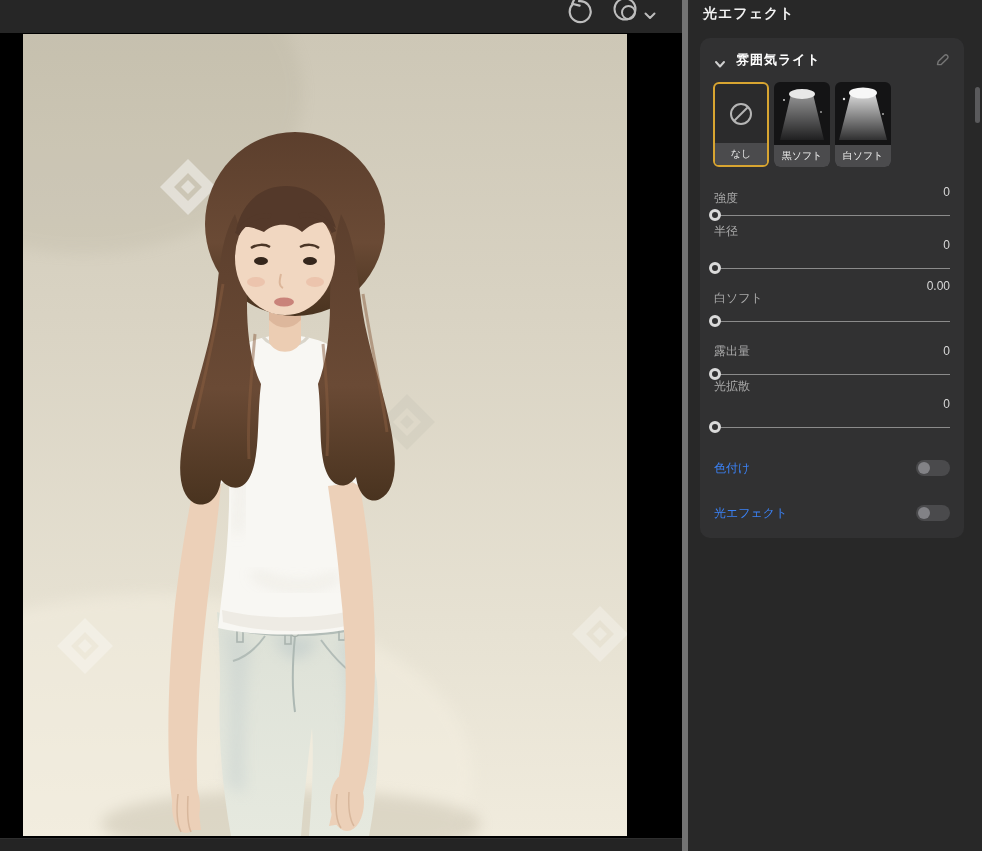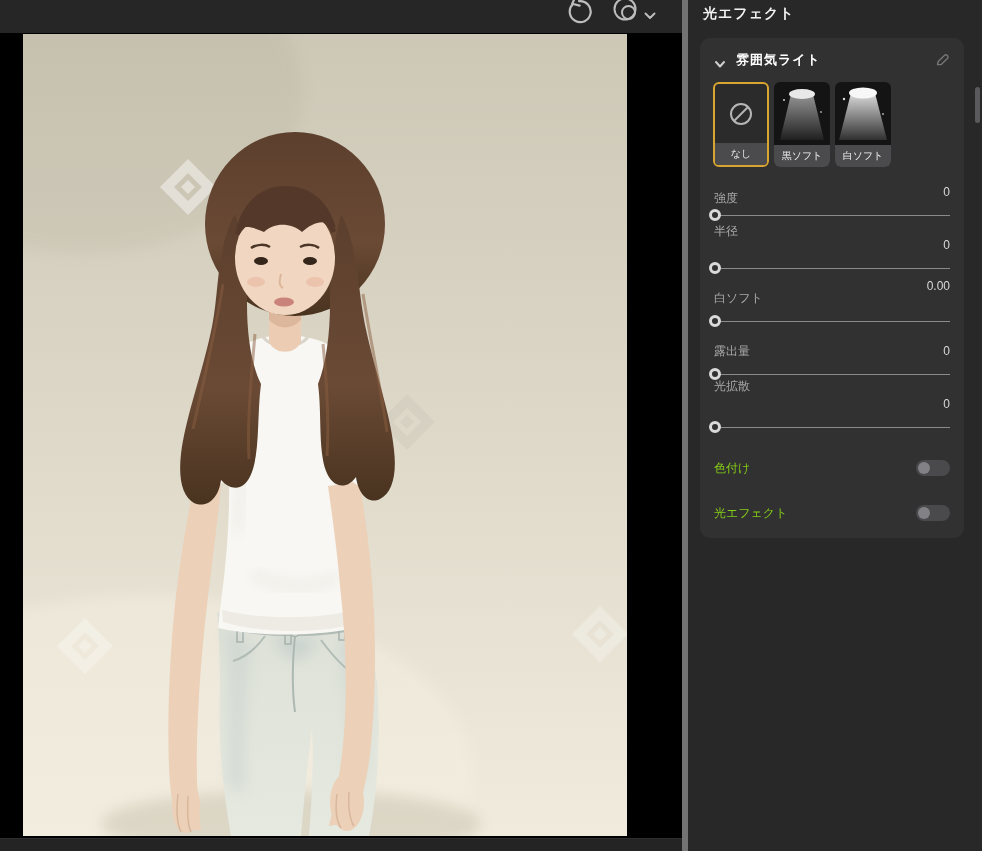--- a/index.html
+++ b/index.html
@@ -33,21 +33,21 @@
   .tile{width:56px;height:85px;border-radius:6px;overflow:hidden;background:#141415;position:relative;box-sizing:border-box;cursor:pointer;}
   .tile.selected{border:2px solid #d8a531;background:#2b2b2c;}
   .tile-thumb{position:absolute;left:0;right:0;top:0;bottom:22px;display:flex;align-items:center;justify-content:center;}
   .tile-label{position:absolute;left:0;right:0;bottom:0;height:22px;background:#4b4b4d;color:#ececec;font-size:10px;display:flex;align-items:center;justify-content:center;white-space:nowrap;}
 
   .s-label{position:absolute;left:14px;color:#a9a9a9;font-size:12px;height:16px;line-height:16px;}
   .s-value{position:absolute;right:14px;color:#d8d8d8;font-size:12px;height:16px;line-height:16px;text-align:right;}
   .s-track{position:absolute;left:14px;width:236px;height:1px;background:#8b8b8b;cursor:pointer;}
   .s-thumb{position:absolute;left:9px;width:12px;height:12px;border-radius:50%;background:#313132;border:3px solid #dadada;box-sizing:border-box;cursor:pointer;}
 
-  .t-label{position:absolute;left:14px;color:#84cc16;font-size:12px;height:16px;line-height:16px;}
+  .t-label{position:absolute;left:14px;color:#3b82f6;font-size:12px;height:16px;line-height:16px;}
   .toggle{position:absolute;right:14px;width:34px;height:16px;border-radius:8px;background:#4a4a4c;cursor:pointer;}
   .toggle .knob{position:absolute;left:2px;top:2px;width:12px;height:12px;border-radius:50%;background:#828286;}
 
   .scroll-thumb{position:absolute;right:2px;top:87px;width:5px;height:36px;border-radius:3px;background:#5a5a5c;cursor:pointer;}
 </style>
 </head>
 <body>
 
 <div class="canvas">
 

